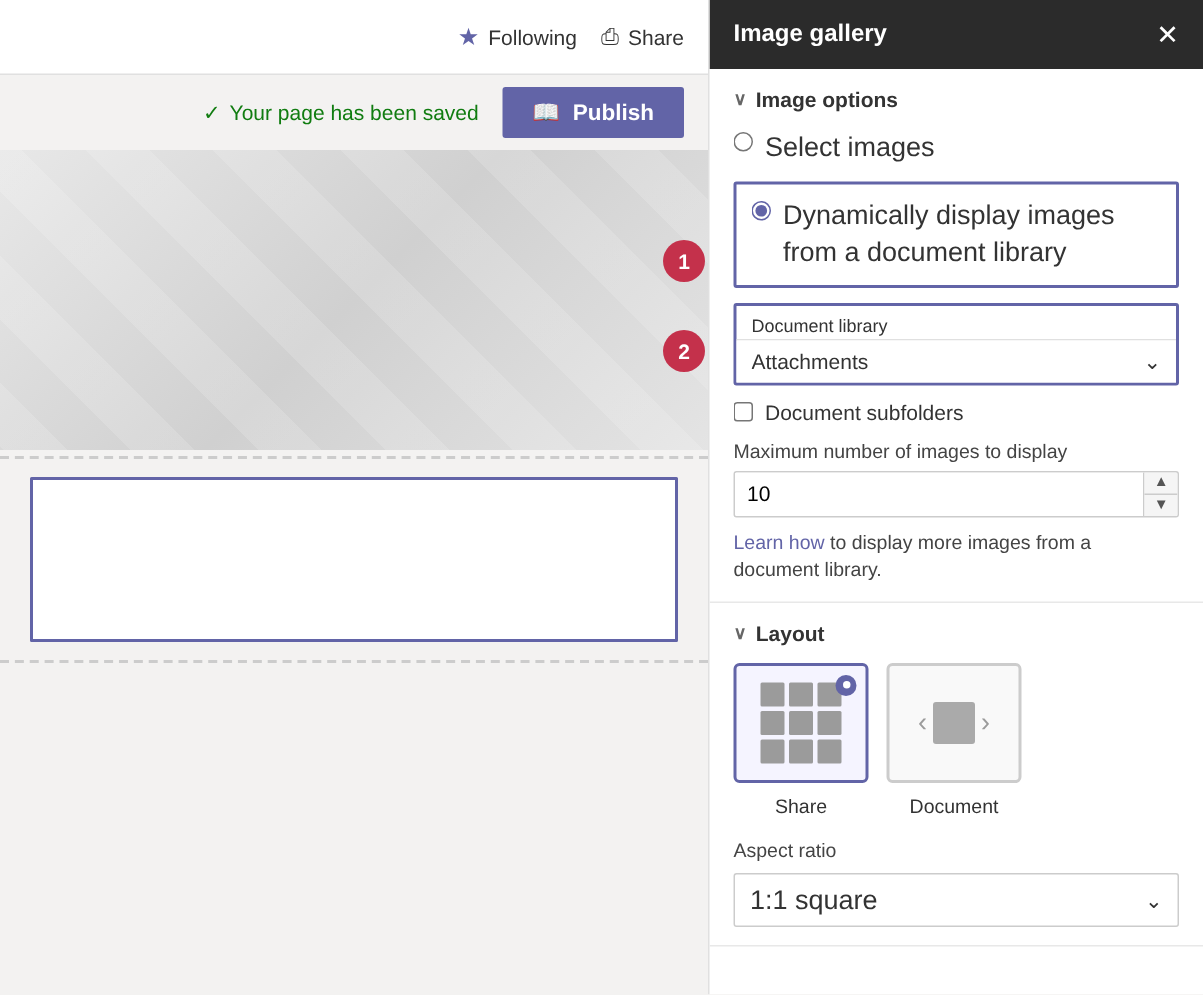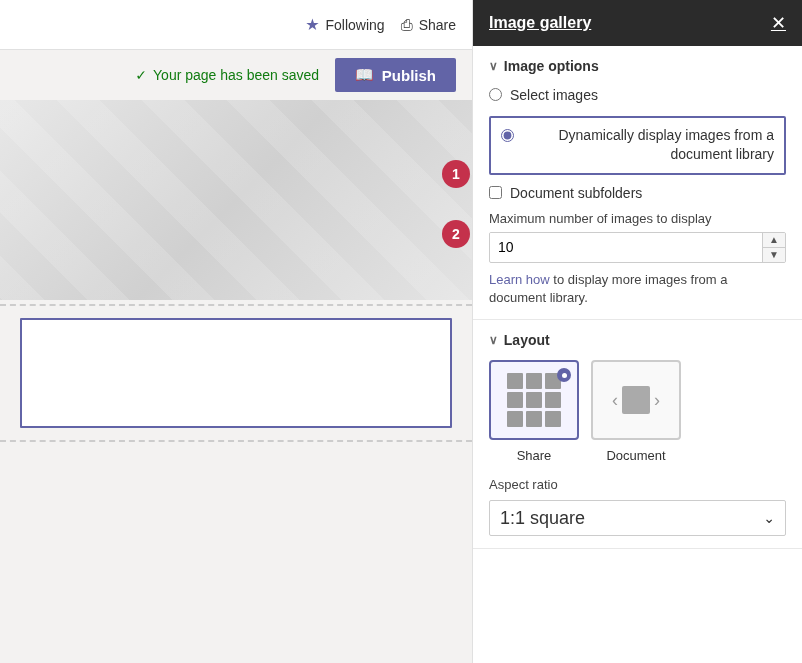--- a/index.html
+++ b/index.html
@@ -154,21 +154,20 @@
       height: 663px;
       overflow-y: auto;
     }
     .panel-header {
       display: flex;
       align-items: center;
       justify-content: space-between;
       padding: 14px 16px;
       background: #2b2b2b;
       color: #fff;
-      text-decoration: underline;
     }
     .panel-title {
       font-size: 16px;
       font-weight: 600;
     }
     .close-icon {
       cursor: pointer;
       font-size: 18px;
       color: #fff;
       background: none;
@@ -198,21 +197,21 @@
       display: flex;
       align-items: flex-start;
       gap: 8px;
       margin-bottom: 10px;
       cursor: pointer;
     }
     .radio-option input[type=radio] {
       margin-top: 2px;
       accent-color: #6264a7;
     }
-    .radio-label { font-size: 14px; line-height: 1.4; text-align: right; }
+    .radio-label { font-size: 18px; line-height: 1.4; }
 
     
     .dynamic-option-box {
       border: 2px solid #6264a7;
       border-radius: 2px;
       padding: 8px 10px;
       margin-bottom: 10px;
     }
     .dynamic-option-inner {
       display: flex;
@@ -481,20 +480,28 @@
       <label class="radio-label" for="select-images">Select images</label>
     </div>
 
     <div class="dynamic-option-box">
       <div class="dynamic-option-inner">
         <input type="radio" name="image-source" id="dynamic-images" checked="" style="margin-top: 3px; accent-color: rgb(98, 100, 167);">
         <label class="radio-label" for="dynamic-images">Dynamically display images from a document library</label>
       </div>
     </div>
 
+    <div class="doc-library-section">
+      <div class="doc-library-label">Document library</div>
+      <div class="select-wrapper">
+        <select class="doc-library-select">
+          <option>Attachments</option>
+        </select>
+      </div>
+    </div>
 
     <div class="checkbox-row">
       <input type="checkbox" id="subfolders" style="">
       <label for="subfolders">Document subfolders</label>
     </div>
 
     <div class="field-label">Maximum number of images to display</div>
     <div class="number-input-wrapper">
       <input type="number" value="10" style="width: 100%; border: none; padding: 6px 8px; font-size: 14px; outline: none;">
       <div class="number-spinner">

